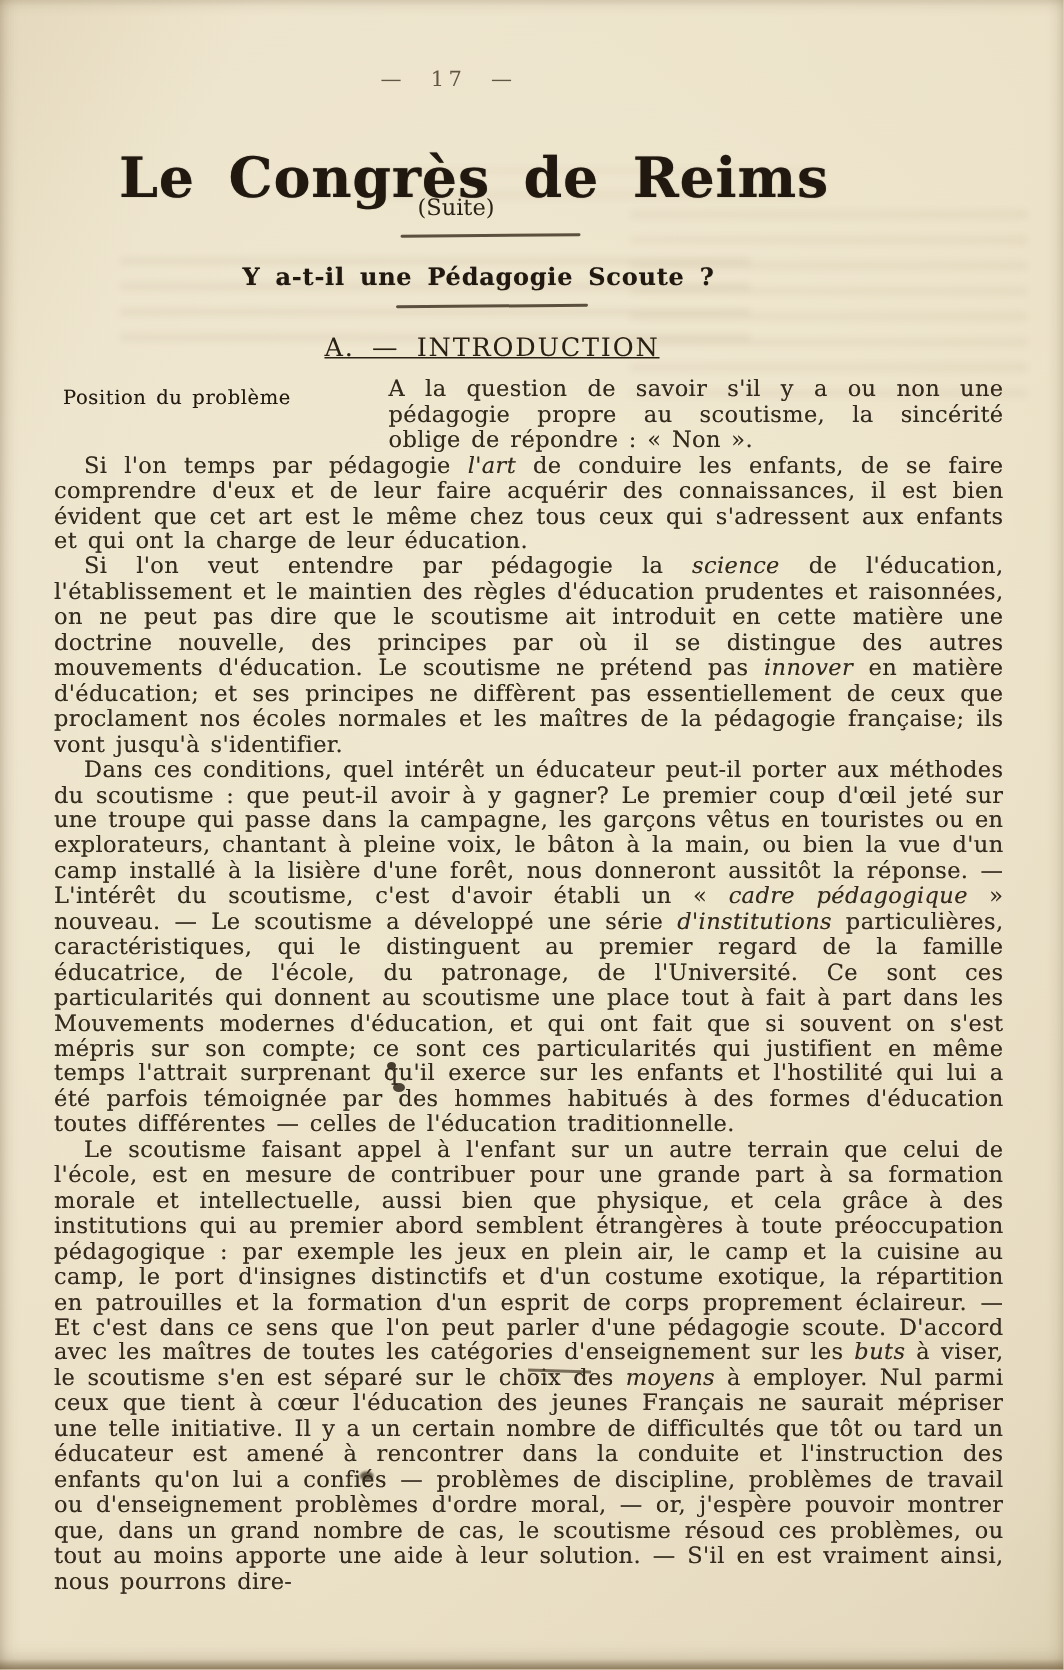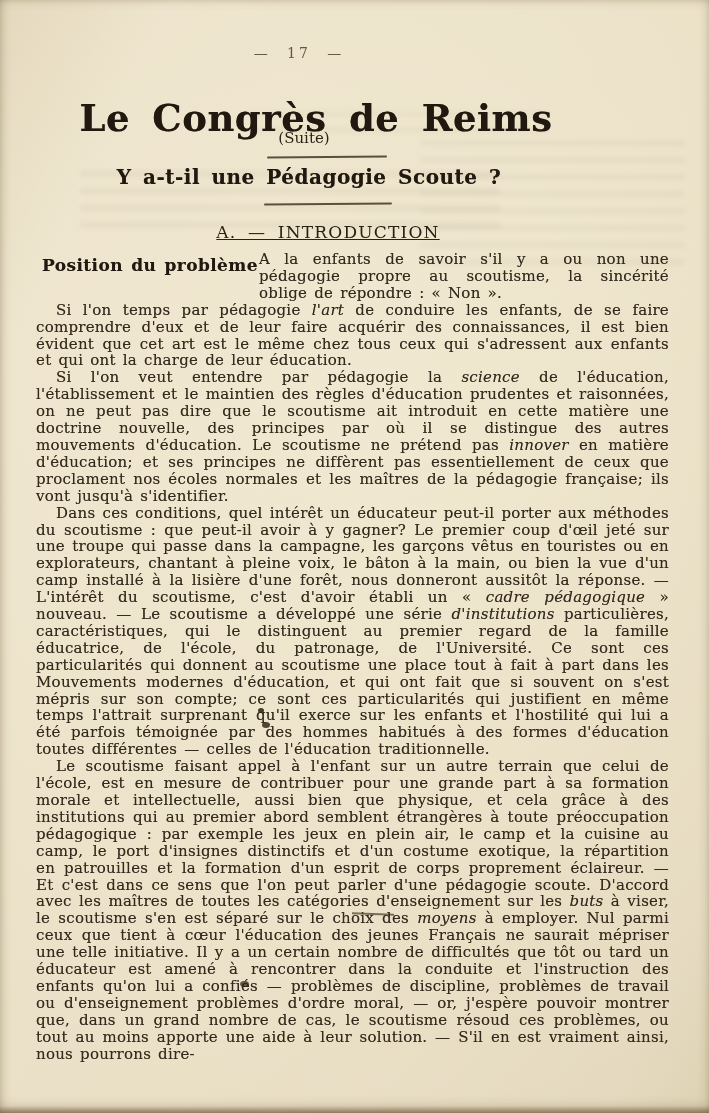--- a/index.html
+++ b/index.html
@@ -53,21 +53,21 @@
   }
   .subtitle{
     position:absolute;top:129px;left:304px;transform:translateX(-50%);
     font-size:15px;color:#2c2215;white-space:nowrap;
   }
   .rule{position:absolute;height:2px;background:var(--rule);opacity:.82;border-radius:1px;}
   .rule.r1{top:156px;left:267px;width:120px;transform:rotate(-.5deg);}
   .rule.r2{top:203px;left:264px;width:128px;transform:rotate(-.4deg);}
   .q-title{
     position:absolute;top:165px;left:309px;transform:translateX(-50%);
-    margin:0;font-size:20px;font-weight:bold;color:var(--ink-heading);
+    margin:10px;font-size:16px;font-weight:bold;color:var(--ink-heading);
     letter-spacing:.5px;word-spacing:4px;white-space:nowrap;
     text-shadow:0 0 .5px rgba(33,25,16,.55);
   }
   .section-heading{
     position:absolute;top:222px;left:328px;transform:translateX(-50%);
     margin:0;font-size:17px;font-weight:normal;color:#2a2115;
     letter-spacing:1.2px;word-spacing:5px;white-space:nowrap;text-decoration:underline;
   }
   .body-text{
     position:absolute;top:251px;left:36px;width:633px;
@@ -75,21 +75,21 @@
     letter-spacing:.25px;word-spacing:2px;
     text-align:justify;
     color:var(--ink);
     text-shadow:0 0 .35px rgba(51,41,28,.5);
   }
   .body-text p{margin:0;text-indent:20px;}
   .body-text p.noindent{text-indent:0;}
   .body-text i{font-style:italic;}
   .sidehead{
     float:left;width:223px;height:29px;padding-top:5px;
-    font-size:17px;font-weight:bold;line-height:19px;
+    font-size:13px;font-weight:normal;line-height:19px;
     letter-spacing:.4px;color:var(--ink-heading);
     white-space:nowrap;text-indent:6px;
   }
   .blot{position:absolute;background:#271e11;border-radius:50%;pointer-events:none;}
   .blot.b1{left:258px;top:708px;width:6px;height:5px;opacity:.85;}
   .blot.b2{left:262px;top:722px;width:8px;height:6px;opacity:.8;filter:blur(.4px);}
   .blot.b3{left:240px;top:981px;width:9px;height:6px;opacity:.7;filter:blur(.6px);}
   .artifact-line{
     position:absolute;left:352px;top:913px;width:42px;height:1.5px;
     background:#3a2e1c;opacity:.65;transform:rotate(2deg);pointer-events:none;
@@ -115,21 +115,21 @@
 
   <div class="subtitle">(Suite)</div>
   <div class="rule r1"></div>
 
   <h2 class="q-title">Y a-t-il une Pédagogie Scoute ?</h2>
   <div class="rule r2"></div>
 
   <h3 class="section-heading">A. — INTRODUCTION</h3>
 
   <div class="body-text" id="body-text">
-      <p class="noindent"><span class="sidehead">Position du problème</span><span>A la enfants de savoir s'il y a ou non une pédagogie propre au scoutisme, la sincérité oblige de répondre : « Non ».</span></p>
+      <p class="noindent"><span class="sidehead">Position du problème</span><span>A la question de savoir s'il y a ou non une pédagogie propre au scoutisme, la sincérité oblige de répondre : « Non ».</span></p>
       <p><span>Si l'on temps par pédagogie </span><i>l'art</i><span> de conduire les enfants, de se faire comprendre d'eux et de leur faire acquérir des connaissances, il est bien évident que cet art est le même chez tous ceux qui s'adressent aux enfants et qui ont la charge de leur éducation.</span></p>
       <p><span>Si l'on veut entendre par pédagogie la </span><i>science</i><span> de l'éducation, l'établissement et le maintien des règles d'éducation prudentes et raisonnées, on ne peut pas dire que le scoutisme ait introduit en cette matière une doctrine nouvelle, des principes par où il se distingue des autres mouvements d'éducation. Le scoutisme ne prétend pas </span><i>innover</i><span> en matière d'éducation; et ses principes ne diffèrent pas essentiellement de ceux que proclament nos écoles normales et les maîtres de la pédagogie française; ils vont jusqu'à s'identifier.</span></p>
       <p><span>Dans ces conditions, quel intérêt un éducateur peut-il porter aux méthodes du scoutisme : que peut-il avoir à y gagner? Le premier coup d'œil jeté sur une troupe qui passe dans la campagne, les garçons vêtus en touristes ou en explorateurs, chantant à pleine voix, le bâton à la main, ou bien la vue d'un camp installé à la lisière d'une forêt, nous donneront aussitôt la réponse. — L'intérêt du scoutisme, c'est d'avoir établi un « </span><i>cadre pédagogique</i><span> » nouveau. — Le scoutisme a développé une série </span><i>d'institutions</i><span> particulières, caractéristiques, qui le distinguent au premier regard de la famille éducatrice, de l'école, du patronage, de l'Université. Ce sont ces particularités qui donnent au scoutisme une place tout à fait à part dans les Mouvements modernes d'éducation, et qui ont fait que si souvent on s'est mépris sur son compte; ce sont ces particularités qui justifient en même temps l'attrait surprenant qu'il exerce sur les enfants et l'hostilité qui lui a été parfois témoignée par des hommes habitués à des formes d'éducation toutes différentes — celles de l'éducation traditionnelle.</span></p>
       <p><span>Le scoutisme faisant appel à l'enfant sur un autre terrain que celui de l'école, est en mesure de contribuer pour une grande part à sa formation morale et intellectuelle, aussi bien que physique, et cela grâce à des institutions qui au premier abord semblent étrangères à toute préoccupation pédagogique : par exemple les jeux en plein air, le camp et la cuisine au camp, le port d'insignes distinctifs et d'un costume exotique, la répartition en patrouilles et la formation d'un esprit de corps proprement éclaireur. — Et c'est dans ce sens que l'on peut parler d'une pédagogie scoute. D'accord avec les maîtres de toutes les catégories d'enseignement sur les </span><i>buts</i><span> à viser, le scoutisme s'en est séparé sur le choix des </span><i>moyens</i><span> à employer. Nul parmi ceux que tient à cœur l'éducation des jeunes Français ne saurait mépriser une telle initiative. Il y a un certain nombre de difficultés que tôt ou tard un éducateur est amené à rencontrer dans la conduite et l'instruction des enfants qu'on lui a confiés — problèmes de discipline, problèmes de travail ou d'enseignement problèmes d'ordre moral, — or, j'espère pouvoir montrer que, dans un grand nombre de cas, le scoutisme résoud ces problèmes, ou tout au moins apporte une aide à leur solution. — S'il en est vraiment ainsi, nous pourrons dire-</span></p>
     </div>
 
   <span class="blot b1"></span>
   <span class="blot b2"></span>
   <span class="blot b3"></span>
   <span class="artifact-line"></span>

